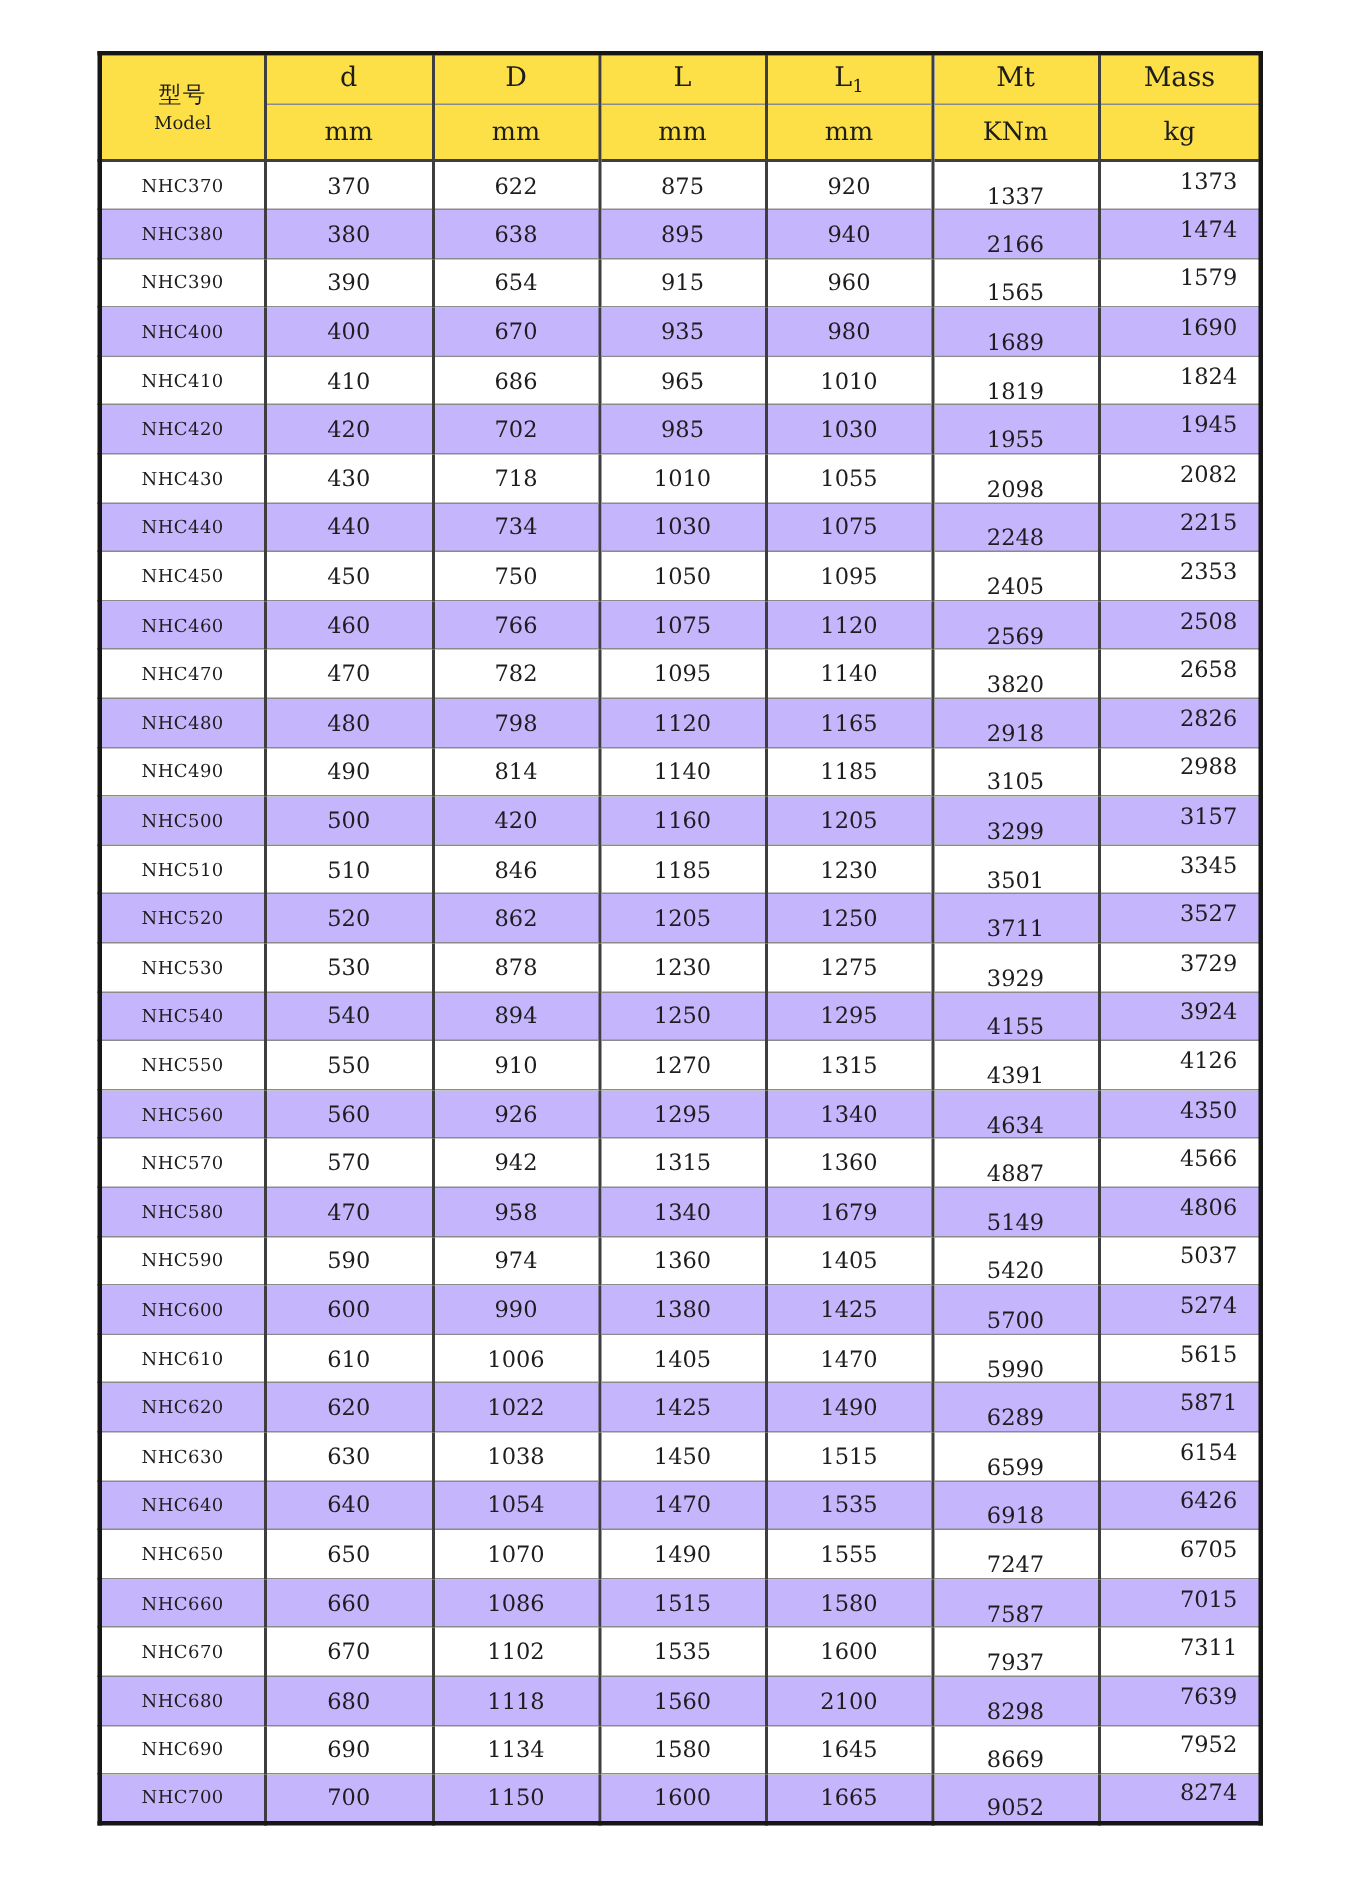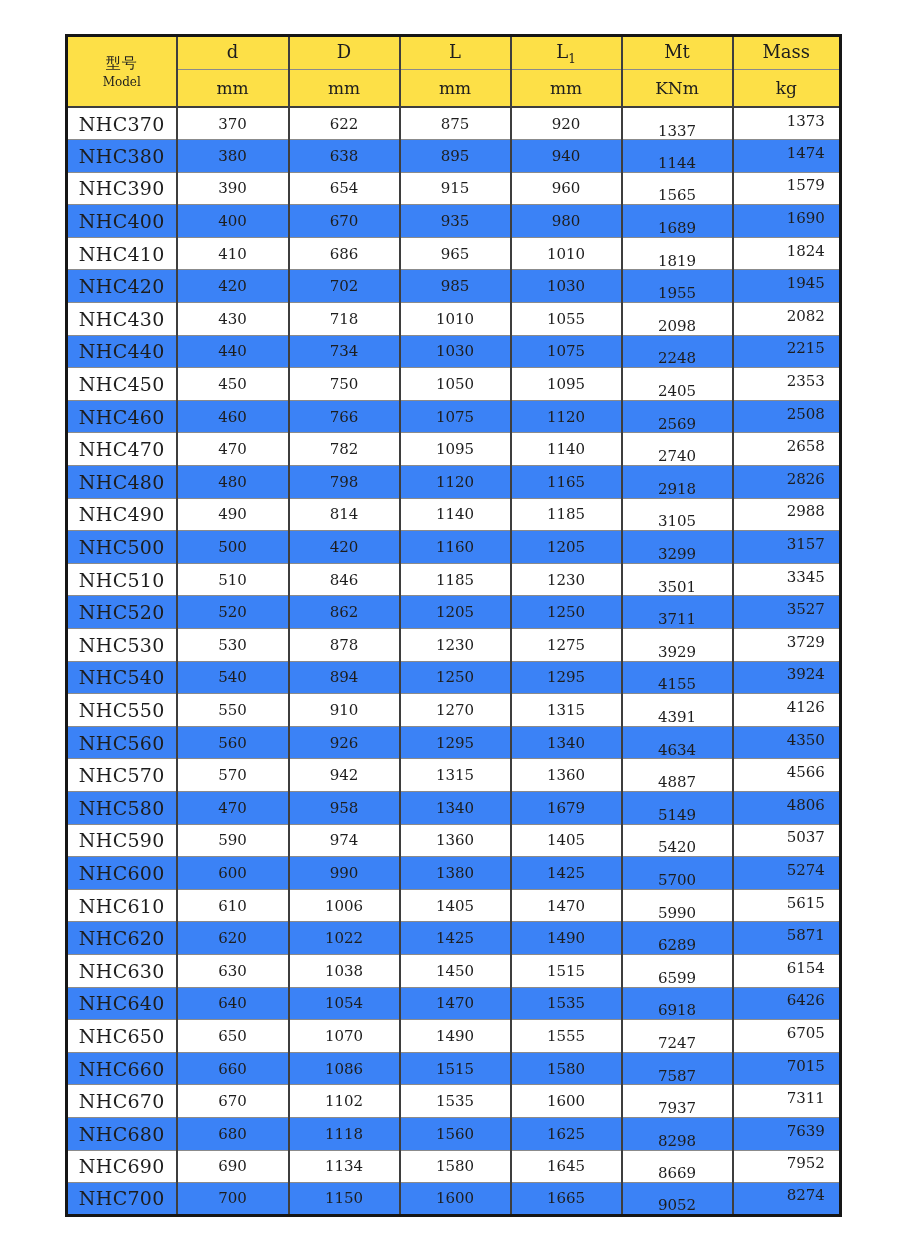--- a/index.html
+++ b/index.html
@@ -46,23 +46,23 @@
   th.model-head {
     font-size: 16px;
     line-height: 1.35;
   }
   th.model-head .cn { font-size: 15px; letter-spacing: 1px; }
   th.model-head .en { font-size: 12px; }
   tr.sym-row th { height: 32px; font-size: 18px; }
   tr.units-row th { height: 36px; font-size: 17px; }
   tr.sym-row sub { font-size: 12px; }
   tbody tr { height: 32.6px; background: #ffffff; }
-  tbody tr.alt { background: #3b82f6; }
+  tbody tr.alt { background: #c4b5fd; }
   tbody td { font-size: 15px; }
-  tbody td.model-cell { font-size: 19px; letter-spacing: 0.3px; }
+  tbody td.model-cell { font-size: 12px; letter-spacing: 0.3px; }
   tbody td.mt-cell span { display: inline-block; transform: translateY(7px); }
   tbody td.mass-cell span { display: inline-block; transform: translateY(-3px); margin-left: 39px; }
 </style>
 </head>
 <body>
 
 <div class="page">
   <table class="spec">
     <colgroup>
       <col style="width:110px">
@@ -104,21 +104,21 @@
           <td><span>920</span></td>
           <td class="mt-cell"><span>1337</span></td>
           <td class="mass-cell"><span>1373</span></td>
         </tr>
         <tr class="alt">
           <td class="model-cell"><span>NHC380</span></td>
           <td><span>380</span></td>
           <td><span>638</span></td>
           <td><span>895</span></td>
           <td><span>940</span></td>
-          <td class="mt-cell"><span>1144</span></td>
+          <td class="mt-cell"><span>2166</span></td>
           <td class="mass-cell"><span>1474</span></td>
         </tr>
         <tr>
           <td class="model-cell"><span>NHC390</span></td>
           <td><span>390</span></td>
           <td><span>654</span></td>
           <td><span>915</span></td>
           <td><span>960</span></td>
           <td class="mt-cell"><span>1565</span></td>
           <td class="mass-cell"><span>1579</span></td>
@@ -185,21 +185,21 @@
           <td><span>1120</span></td>
           <td class="mt-cell"><span>2569</span></td>
           <td class="mass-cell"><span>2508</span></td>
         </tr>
         <tr>
           <td class="model-cell"><span>NHC470</span></td>
           <td><span>470</span></td>
           <td><span>782</span></td>
           <td><span>1095</span></td>
           <td><span>1140</span></td>
-          <td class="mt-cell"><span>2740</span></td>
+          <td class="mt-cell"><span>3820</span></td>
           <td class="mass-cell"><span>2658</span></td>
         </tr>
         <tr class="alt">
           <td class="model-cell"><span>NHC480</span></td>
           <td><span>480</span></td>
           <td><span>798</span></td>
           <td><span>1120</span></td>
           <td><span>1165</span></td>
           <td class="mt-cell"><span>2918</span></td>
           <td class="mass-cell"><span>2826</span></td>
@@ -373,21 +373,21 @@
           <td><span>1535</span></td>
           <td><span>1600</span></td>
           <td class="mt-cell"><span>7937</span></td>
           <td class="mass-cell"><span>7311</span></td>
         </tr>
         <tr class="alt">
           <td class="model-cell"><span>NHC680</span></td>
           <td><span>680</span></td>
           <td><span>1118</span></td>
           <td><span>1560</span></td>
-          <td><span>1625</span></td>
+          <td><span>2100</span></td>
           <td class="mt-cell"><span>8298</span></td>
           <td class="mass-cell"><span>7639</span></td>
         </tr>
         <tr>
           <td class="model-cell"><span>NHC690</span></td>
           <td><span>690</span></td>
           <td><span>1134</span></td>
           <td><span>1580</span></td>
           <td><span>1645</span></td>
           <td class="mt-cell"><span>8669</span></td>

